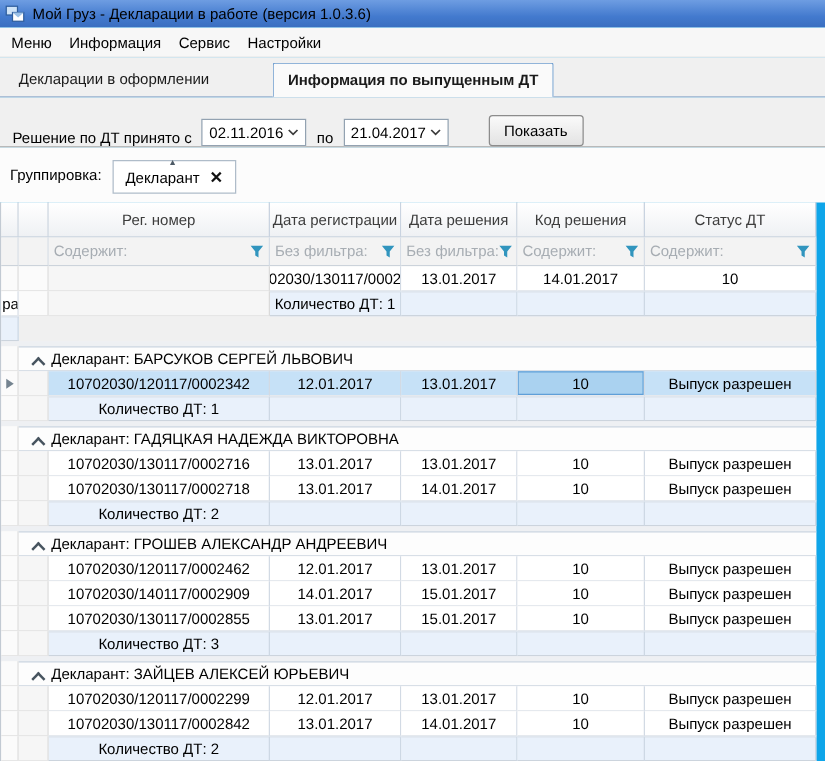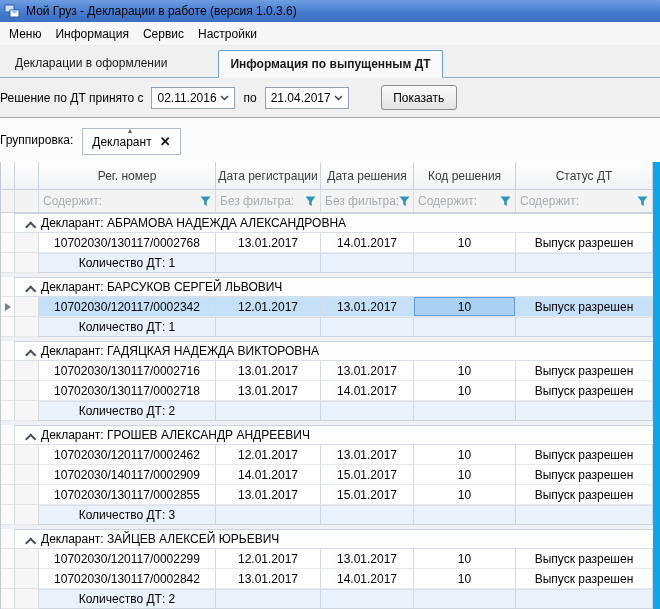--- a/index.html
+++ b/index.html
@@ -14,27 +14,27 @@
   
   .menubar { height:24px; background:#f7f7f7; display:flex; align-items:center; padding-left:2px; border-bottom:1px solid #ececec; }
   .menubar .mitem { padding:4px 7px; cursor:default; }
 
   
   .tabstrip { height:32px; background:#f0f0f0; border-bottom:1px solid #96aecd; display:flex; align-items:flex-end; padding-left:3px;gap:39px; }
   .tab { padding:6px 11px 6px 11px; margin-bottom:0; color:#1a1a1a; border:1px solid transparent; }
   .tab.active { background:#fafafa; border:1px solid #6f9ecf; border-bottom:1px solid #fafafa; margin-bottom:-1px; font-weight:bold; border-radius:2px 2px 0 0; }
 
   
-  .filterbar { height:40px; display:flex; align-items:center; padding-left:0; gap:8px; border-bottom:1px solid #a6a6a6; background:#f0f0f0; }
+  .filterbar { height:40px; display:flex; align-items:flex-end; padding-left:10px; gap:8px; border-bottom:1px solid #a6a6a6; background:#f0f0f0; }
   .combo { width:84px; height:22px; background:#fff; border:1px solid #93a2b1; display:flex; align-items:center; justify-content:space-between; padding:0 5px; }
   .combo .chev { width:9px; height:6px; }
   .btn { width:76px; height:25px; border:1px solid #8c8c8c; border-radius:3px; background:linear-gradient(#fafafa,#e3e3e3); display:flex; align-items:center; justify-content:center; margin-left:24px; }
 
   
-  .groupbar { height:44px; background:#fcfcfc; display:flex; align-items:center; gap:9px; }
+  .groupbar { height:44px; background:#fcfcfc; display:flex; align-items:center; padding-left:8px; gap:9px; }
   .chip { position:relative; border:1px solid #afbcc9; background:#fff; height:27px; display:flex; align-items:center; gap:8px; padding:0 9px; margin-top:3px; }
   .chip .sort { position:absolute; top:-2px; left:50%; transform:translateX(-70%); font-size:7px; color:#4e5a66; line-height:7px; }
   .chip .x { font-weight:bold; font-size:13px; color:#111; }
 
   
   .grid { display:grid; grid-template-columns:14px 24px 177px 105px 93px 102px 137px; align-content:start; background:#f0f0f0; border-left:1px solid #c2cad3; width:653px; }
   .c { overflow:hidden; white-space:nowrap; }
   .hh { height:28px; background:linear-gradient(#ffffff,#eff1f4); border-right:1px solid #c9d3e0; border-bottom:1px solid #c9d3e0; display:flex; align-items:center; justify-content:center; color:#3d3d3d; }
   .fc { height:23px; background:#f3f3f3; border-right:1px solid #d6dde6; border-bottom:1px solid #ccd3db; display:flex; align-items:center; justify-content:space-between; padding:0 4px; color:#a7adb3; }
   .fg { justify-content:center; }
@@ -146,24 +146,20 @@
         </svg>
       </div>
     <div class="c fc">
         <span>Содержит:</span>
         <svg class="funnel" width="11" height="11" viewBox="0 0 11 11">
           <path d="M0.5 0.5 H10.5 L6.8 5.2 V10 L4.2 8.4 V5.2 Z" fill="#3195be"></path>
         </svg>
       </div>
 
   <div class="c ind rh"></div>
-      <div class="c ghead rh">
-        <span class="chev"></span>
-        <span>Декларант: АБРАМОВА НАДЕЖДА АЛЕКСАНДРОВНА</span>
-      </div>
       <div class="c ind rh"></div>
       <div class="c exp rh"></div>
       <div class="c dc rh">10702030/130117/0002768</div>
       <div class="c dc rh">13.01.2017</div>
       <div class="c dc rh">14.01.2017</div>
       <div class="c dc rh">10</div>
       <div class="c dc rh">Выпуск разрешен</div>
       <div class="c ind rh"></div>
       <div class="c exp rh"></div>
       <div class="c sum rh">Количество ДТ: 1</div>

